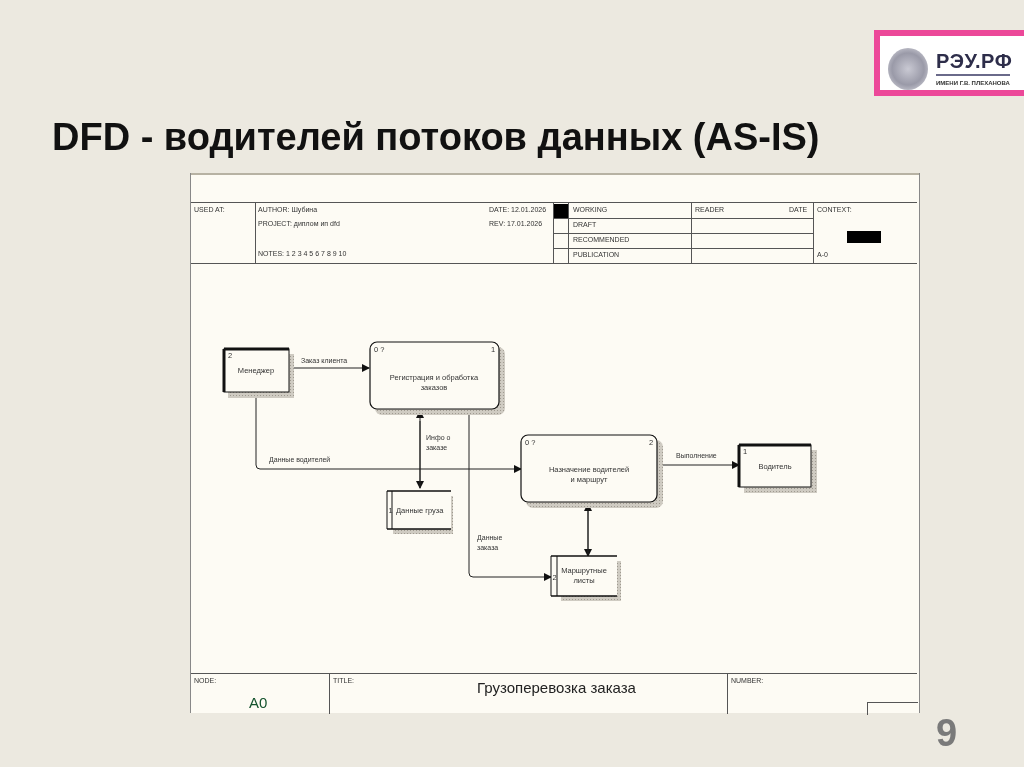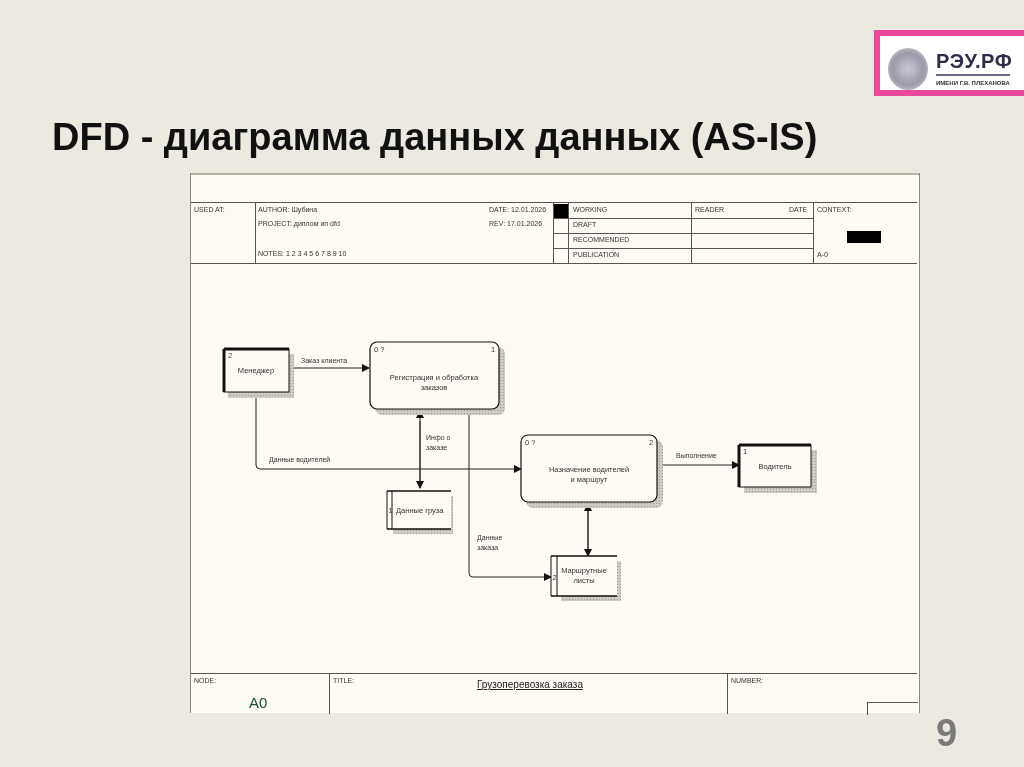--- a/index.html
+++ b/index.html
@@ -25,21 +25,21 @@
 </head>
 <body>
 
 <div class="logo">
   <div class="emblem"></div>
   <div class="brand">РЭУ.РФ</div>
   <div class="rule"></div>
   <div class="sub">ИМЕНИ Г.В. ПЛЕХАНОВА</div>
 </div>
 
-<div class="title">DFD - диаграмма данных данных (AS-IS)</div>
+<div class="title">DFD - водителей потоков данных (AS-IS)</div>
 
 <div class="sheet">
   <div class="topline"></div>
 
   <div class="hdr">
     <div class="vl" style="left:64px;top:0;height:60px;"></div>
     <div class="vl" style="left:362px;top:0;height:60px;"></div>
     <div class="vl" style="left:377px;top:0;height:60px;"></div>
     <div class="vl" style="left:500px;top:0;height:60px;"></div>
     <div class="vl" style="left:622px;top:0;height:60px;"></div>
@@ -184,18 +184,18 @@
     </g>
   </svg>
 
   <div class="ftr">
     <div class="vl" style="left:138px;top:0;height:40px;"></div>
     <div class="vl" style="left:536px;top:0;height:40px;"></div>
     <div style="position:absolute;left:676px;top:28px;width:50px;height:12px;border-top:1px solid #555;border-left:1px solid #555;"></div>
     <div class="cell" style="position:absolute;left:3px;top:3px;">NODE:</div>
     <div style="position:absolute;left:58px;top:20px;font-size:15px;color:#14532d;">A0</div>
     <div style="position:absolute;left:142px;top:3px;">TITLE:</div>
-    <div style="position:absolute;left:286px;top:5px;font-size:10px;color:#222;text-decoration:underline;">Грузоперевозка заказа</div>
+    <div style="position:absolute;left:286px;top:5px;font-size:15px;color:#222;">Грузоперевозка заказа</div>
     <div style="position:absolute;left:540px;top:3px;">NUMBER:</div>
   </div>
 </div>
 
 <div class="pagenum">9</div>
 
 </body></html>

